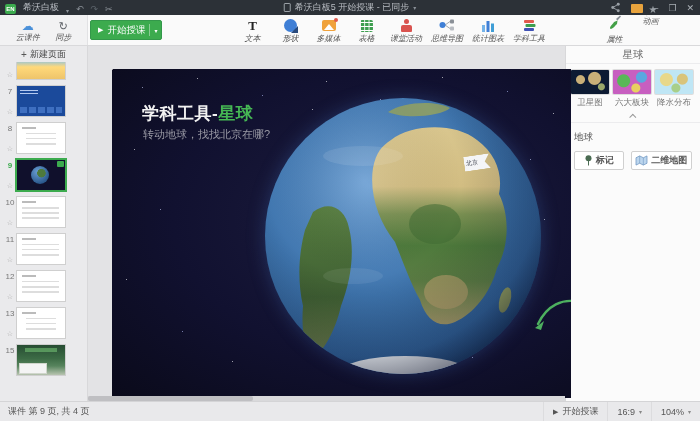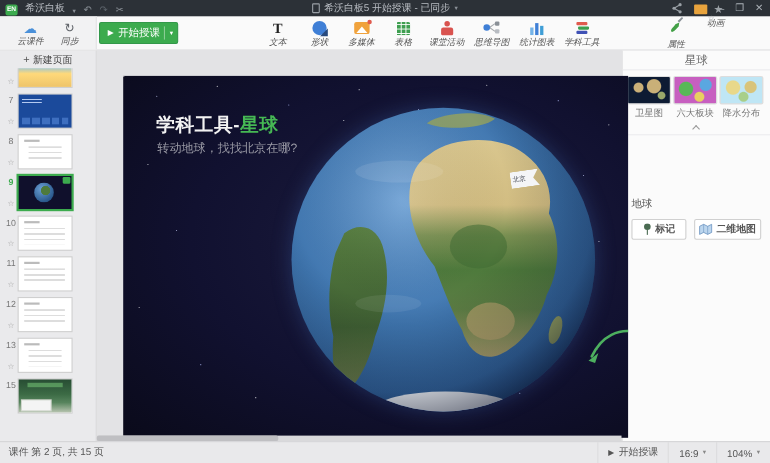--- a/index.html
+++ b/index.html
@@ -113,21 +113,21 @@
       radial-gradient(circle at 80% 70%, #9aa86a 0 3px, transparent 4px), #0d1b33; }
   .rp-img.plates { background:radial-gradient(circle at 28% 45%, #58b858 0 6px, transparent 7px),
       radial-gradient(circle at 75% 30%, #5aa7e0 0 5px, transparent 6px),
       radial-gradient(circle at 60% 75%, #e8d060 0 4px, transparent 5px), #c75fc0; }
   .rp-img.precip { background:radial-gradient(circle at 30% 40%, #e8d88a 0 6px, transparent 7px),
       radial-gradient(circle at 72% 38%, #d9c47a 0 5px, transparent 6px),
       radial-gradient(circle at 55% 75%, #a8cf8a 0 4px, transparent 5px), #bfe6f5; }
   .rp-thumb-label { font-size:8.5px; color:#777; white-space:nowrap; }
   .rp-collapse { height:12px; display:flex; align-items:center; justify-content:center; border-bottom:1px solid #ececee; cursor:pointer; }
   .chev-up { width:5px; height:5px; border-left:1.5px solid #999; border-top:1.5px solid #999; transform:rotate(45deg) translateY(1px); }
-  .rp-section { padding:8px 8px 0 8px;margin-top:48px; }
+  .rp-section { padding:8px 8px 0 8px; }
   .rp-section-label { font-size:9.5px; color:#555; margin-bottom:7px; }
   .rp-buttons { display:flex; gap:7px;font-weight:bold; }
   .rp-btn { flex:1; height:19px; background:#fff; border:1px solid #d0d0d0; border-radius:2px;
       display:flex; align-items:center; justify-content:center; gap:3px; font-size:9px; color:#555; cursor:pointer; }
 
   
   .hscroll { position:absolute; left:0; right:0; bottom:0; height:5px; background:#d9d9db; }
   .hthumb { position:absolute; left:0; top:0; height:5px; width:165px; background:#bfbfc2; border-radius:2px; }
   .statusbar { height:20px; background:#e9e9eb; border-top:1px solid #d4d4d6; display:flex; align-items:center; font-size:9px; color:#555; flex:0 0 auto; }
   .sb-left { padding-left:8px; }
@@ -468,21 +468,21 @@
               <path d="M5,1 L5,9 M9,3 L9,11" stroke="#6b93bf" stroke-width="0.6"></path>
             </svg>
             <span>二维地图</span>
           </div>
         </div>
       </div>
     </div>
   </div>
 
   <div class="statusbar">
-    <span class="sb-left">课件 第 2 页, 共 15 页</span>
+    <span class="sb-left">课件 第 9 页, 共 4 页</span>
     <div class="sb-right">
       <div class="sb-item">
         <span class="play">▶</span>
         <span>开始授课</span>
       </div>
       <div class="sb-item">
         <span>16:9</span>
         <span class="caret">▾</span>
       </div>
       <div class="sb-item">

